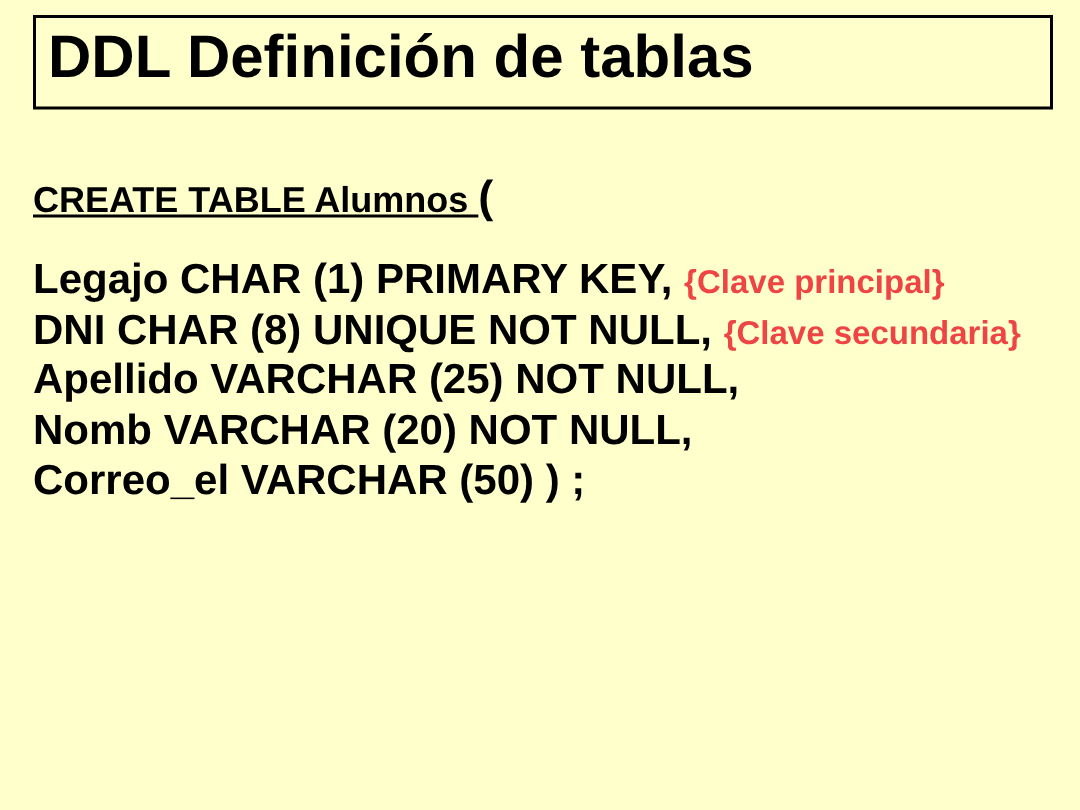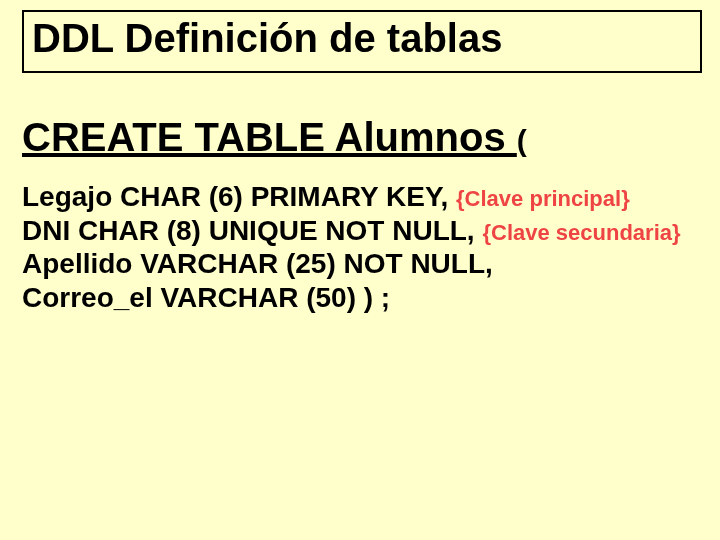--- a/index.html
+++ b/index.html
@@ -34,21 +34,21 @@
   .title-example {
     font-size: 36px;
     color: #800000;
     font-weight: normal;
     margin-left: 10px;
   }
   .body {
     margin: 42px 18px 0 22px;
   }
   .create-line {
-    font-size: 40px;
+    font-size: 24px;
     font-weight: bold;
     text-decoration: underline;
     display: inline;
   }
   .create-paren {
     font-size: 30px;
     font-weight: bold;
   }
   .columns {
     margin-top: 20px;
@@ -74,23 +74,24 @@
     <span class="title-main">DDL  Definición de tablas</span>
   </div>
 
   <div class="body">
     <div>
       <span class="create-line">CREATE TABLE Alumnos </span><span class="create-paren"> (</span>
     </div>
 
     <div class="columns">
       <div class="col-line">
-        <span>Legajo   CHAR (6)  PRIMARY KEY,    </span><span class="comment">{Clave principal}</span>
+        <span>Legajo   CHAR (1)  PRIMARY KEY,    </span><span class="comment">{Clave principal}</span>
       </div>
       <div class="col-line">
         <span>DNI  CHAR (8) UNIQUE NOT NULL, </span><span class="comment">{Clave secundaria}</span>
       </div>
       <div class="col-line">Apellido  VARCHAR (25)  NOT NULL,</div>
+      <div class="col-line">Nomb VARCHAR (20)  NOT NULL,</div>
       <div class="col-line">Correo_el  VARCHAR (50)   ) ;</div>
     </div>
   </div>
 
 </div>
 
 </body></html>

